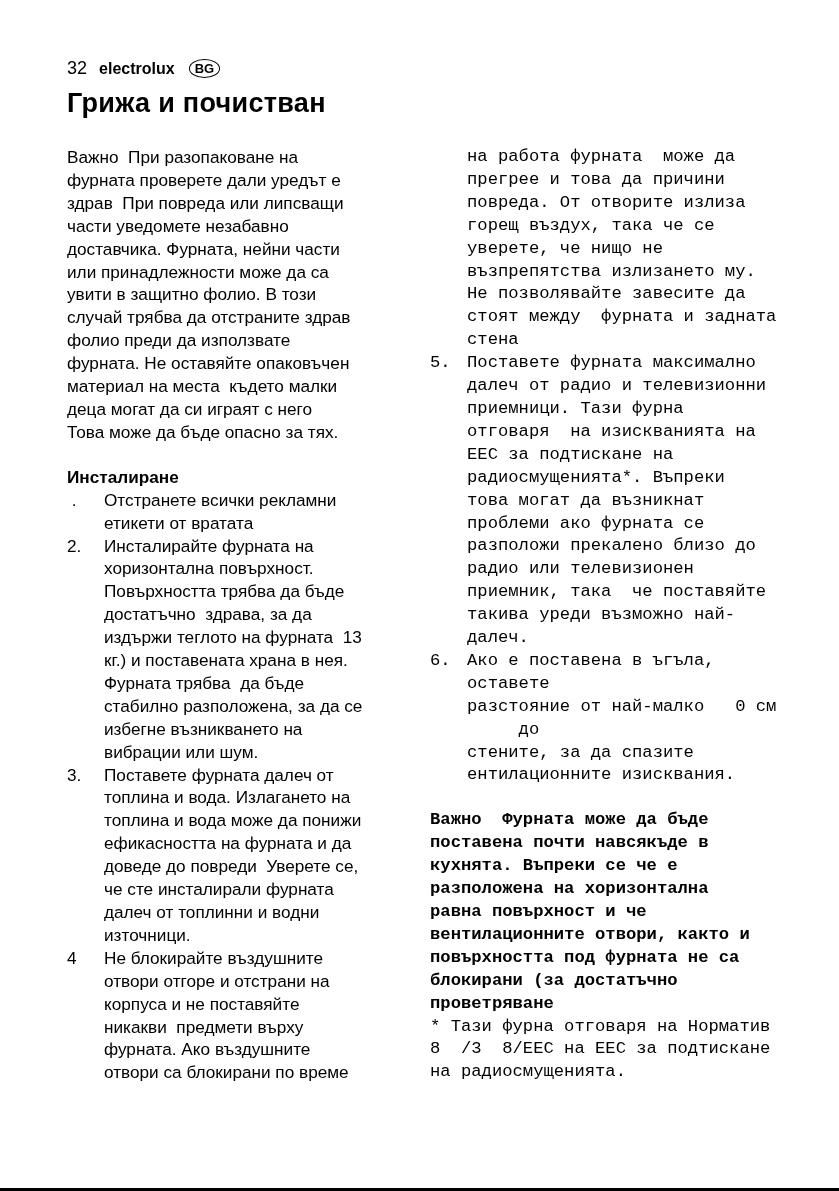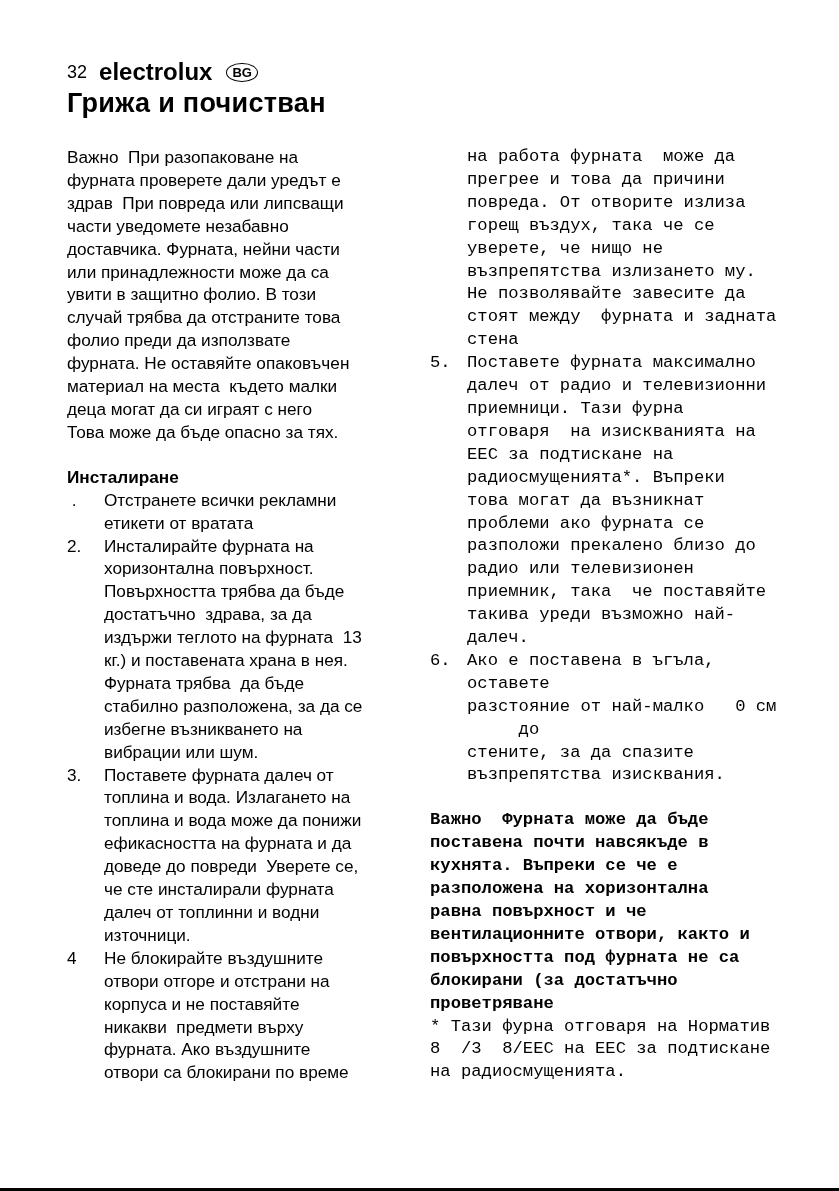--- a/index.html
+++ b/index.html
@@ -1,20 +1,20 @@
 <!DOCTYPE html>
 <html><head>
   <meta charset="utf-8">
   <style>
     html, body { margin: 0; padding: 0; background: #ffffff; }
     body { width: 839px; height: 1191px; position: relative; overflow: hidden;
            font-family: "Liberation Sans", sans-serif; color: #000; }
     .header { position: absolute; left: 67px; top: 58px; display: flex; align-items: center; font-size: 18px; }
     .page-num { margin-right: 12px; }
-    .brand { font-weight: bold; font-size: 24px; margin-right: 14px; }
+    .brand { font-weight: bold; font-size: 16px; margin-right: 14px; }
     .lang { border: 1.5px solid #000; border-radius: 50%; font-size: 13px; font-weight: bold; padding: 1px 5px; }
     .title { position: absolute; left: 67px; top: 88px; font-size: 27px; font-weight: bold; letter-spacing: 0.3px; }
     .col { position: absolute; top: 146px; font-size: 17.2px; line-height: 22.9px; }
     .col.left { left: 67px; width: 350px; }
     .col.right { left: 430px; width: 350px; font-family: Liberation Mono, monospace; }
     p { margin: 0; }
     .heading { font-weight: bold; margin-top: 22px; }
     .item { display: flex; }
     .num { width: 37px; flex: 0 0 37px; }
     .item-text { flex: 1; }
@@ -37,21 +37,21 @@
 
 <div class="col left">
   <p>
     <span class="line">Важно  При разопаковане на</span>
     <span class="line">фурната проверете дали уредът е</span>
     <span class="line">здрав  При повреда или липсващи</span>
     <span class="line">части уведомете незабавно</span>
     <span class="line">доставчика. Фурната, нейни части</span>
     <span class="line">или принадлежности може да са</span>
     <span class="line">увити в защитно фолио. В този</span>
-    <span class="line">случай трябва да отстраните това</span>
+    <span class="line">случай трябва да отстраните здрав</span>
     <span class="line">фолио преди да използвате</span>
     <span class="line">фурната. Не оставяйте опаковъчен</span>
     <span class="line">материал на места  където малки</span>
     <span class="line">деца могат да си играят с него</span>
     <span class="line">Това може да бъде опасно за тях.</span>
   </p>
 
   <p class="heading">Инсталиране</p>
 
   <div class="item">
@@ -138,21 +138,21 @@
   </div>
 
   <div class="item">
     <span class="num">6.</span>
     <div class="item-text">
       <span class="line">Ако е поставена в ъгъла,</span>
       <span class="line">оставете</span>
       <span class="line">разстояние от най-малко   0 см</span>
       <span class="line">     до</span>
       <span class="line">стените, за да спазите</span>
-      <span class="line">възпрепятства изисквания.</span>
+      <span class="line">ентилационните изисквания.</span>
     </div>
   </div>
 
   <div class="spacer"></div>
 
   <p class="bold">
     <span class="line">Важно  Фурната може да бъде</span>
     <span class="line">поставена почти навсякъде в</span>
     <span class="line">кухнята. Въпреки се че е</span>
     <span class="line">разположена на хоризонтална</span>

